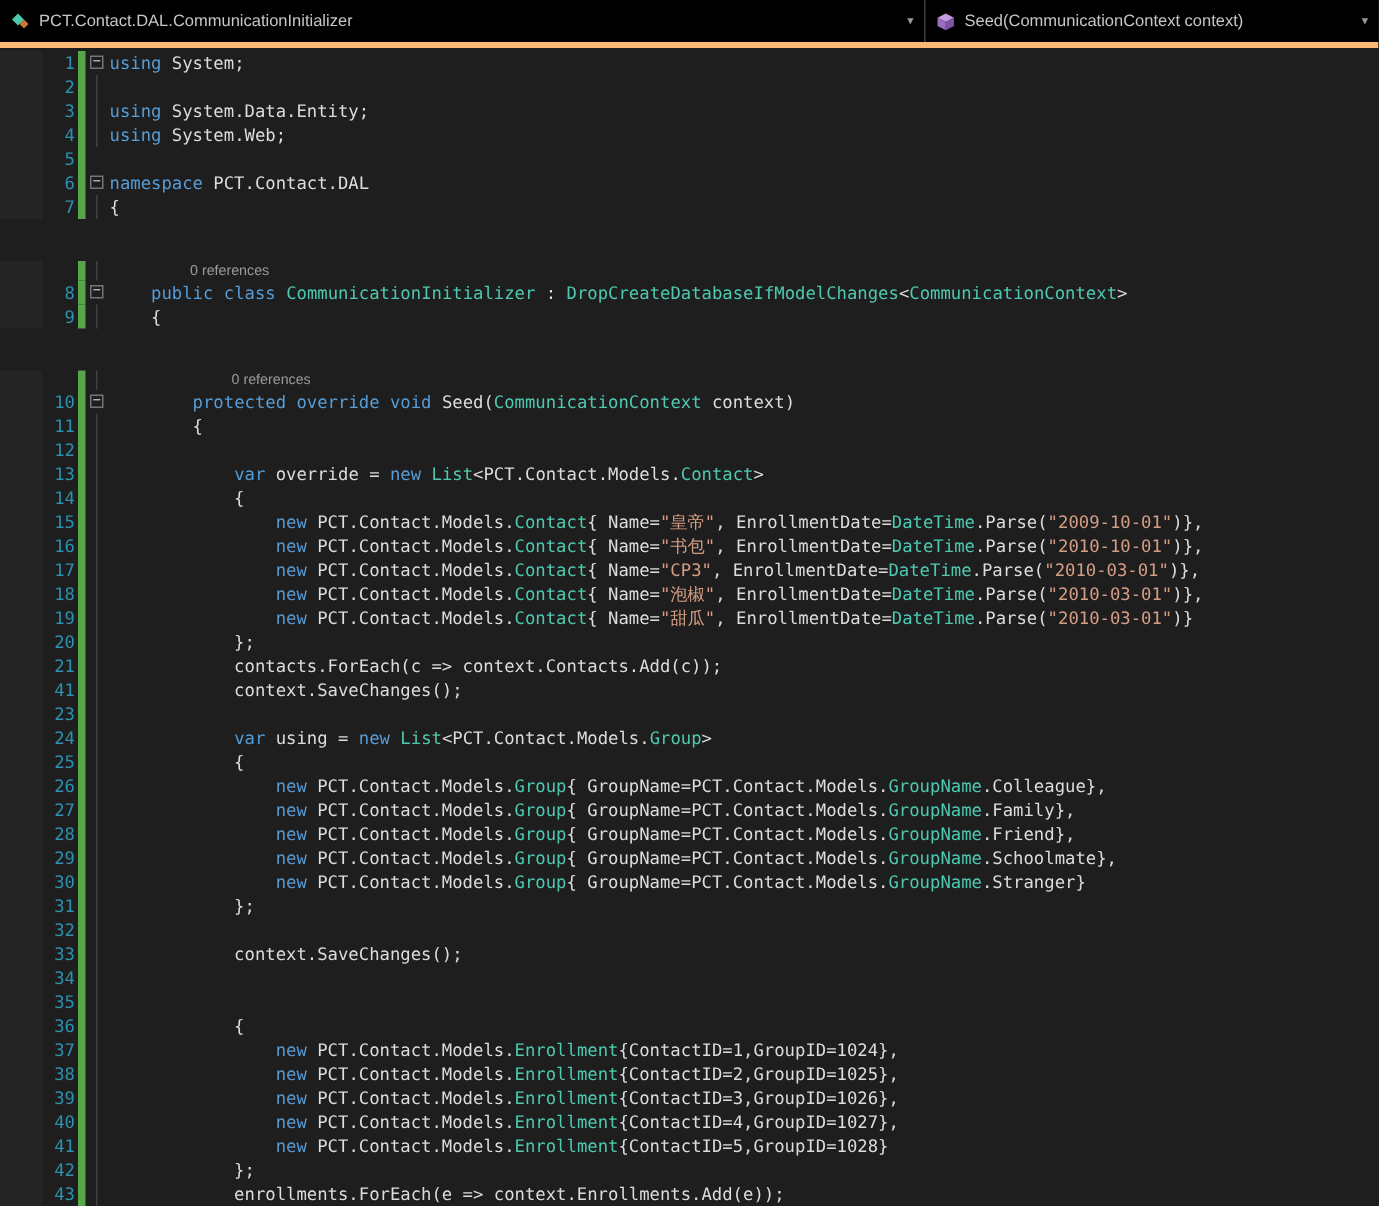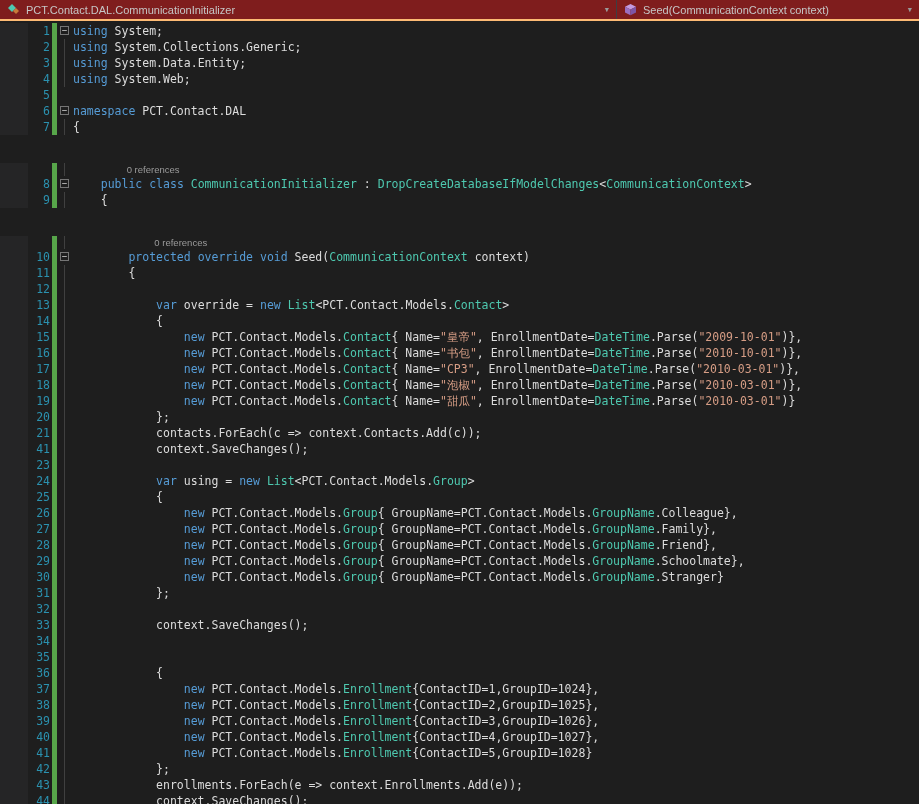--- a/index.html
+++ b/index.html
@@ -1,20 +1,20 @@
 <!DOCTYPE html>
 <html><head>
 <meta charset="utf-8">
 <style>
   * { margin:0; padding:0; box-sizing:border-box; }
   html,body { width:919px; height:804px; background:#1E1E1E; overflow:hidden;
               font-family:"DejaVu Sans Mono", monospace; }
 
   
-  .navbar { display:flex; height:21px; background:#7f1d1d; border-bottom:2px solid #fdba74; }
+  .navbar { display:flex; height:32px; background:#000000; border-bottom:4px solid #fdba74; }
   .combo { display:flex; align-items:center; gap:6px; padding:0 7px;
            border-right:1px solid #3E3E42; cursor:default; min-width:0; }
   .combo.left  { width:617px; }
   .combo.right { flex:1; border-right:none; }
   .combo .label { font-family:"Liberation Sans", sans-serif; font-size:11px;
                   color:#C6C6C6; white-space:nowrap; overflow:hidden; }
   .combo .arrow { margin-left:auto; color:#9A9A9A; font-size:7px; flex:none; }
   .nav-icon { flex:none; }
 
   
@@ -72,21 +72,20 @@
         <div class="fold">
           <span class="fbox">−</span>
         </div>
         <pre class="code"><span class="kw">using</span><span class="pl"> System;</span></pre>
       </div>
       <div class="row">
         <div class="glyph"></div>
         <div class="num">2</div>
         <div class="track changed"></div>
         <div class="fold vline"></div>
-        <pre class="code"><span class="kw">using</span><span class="pl"> System.Collections.Generic;</span></pre>
       </div>
       <div class="row">
         <div class="glyph"></div>
         <div class="num">3</div>
         <div class="track changed"></div>
         <div class="fold vline"></div>
         <pre class="code"><span class="kw">using</span><span class="pl"> System.Data.Entity;</span></pre>
       </div>
       <div class="row">
         <div class="glyph"></div>

